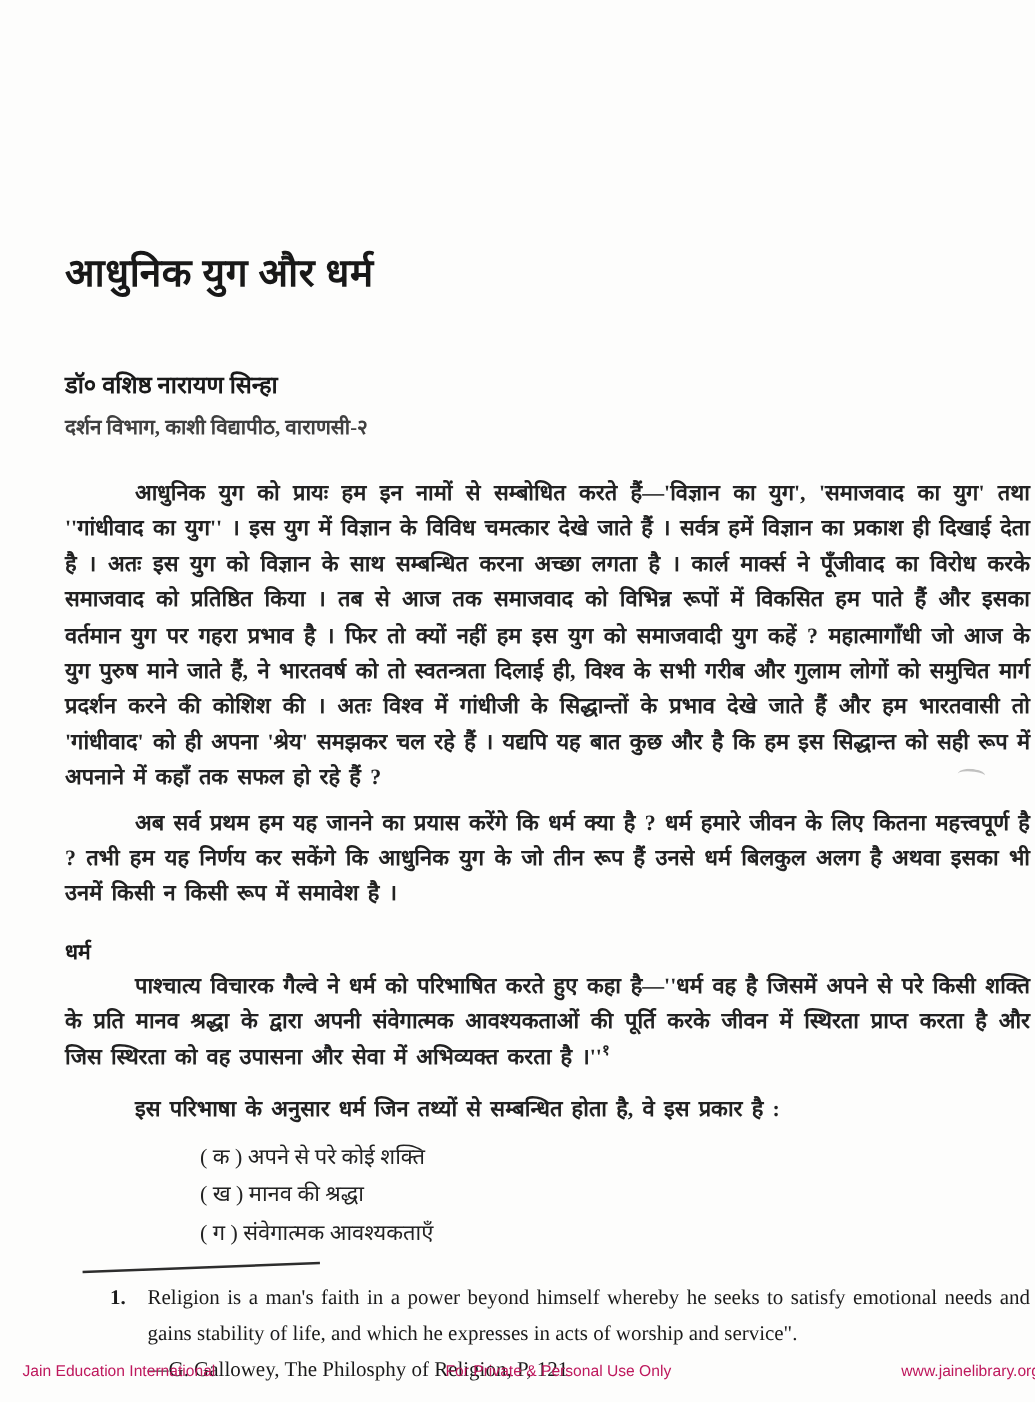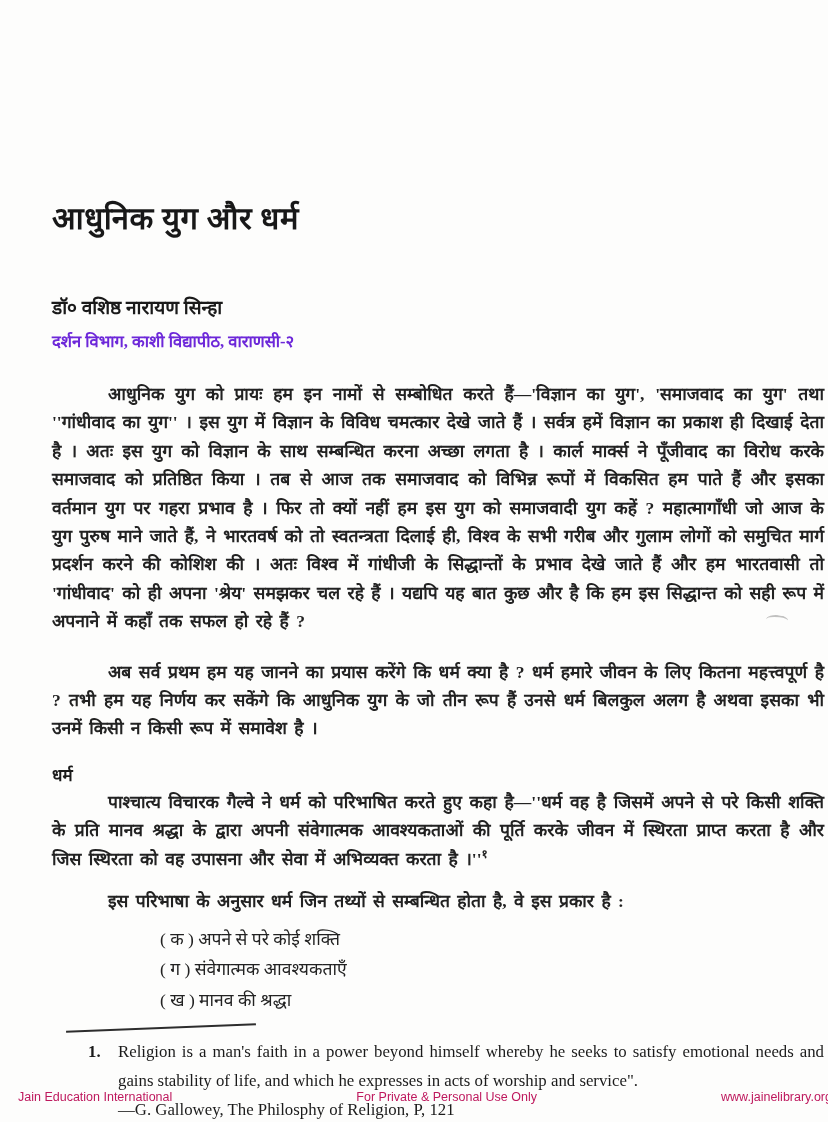--- a/index.html
+++ b/index.html
@@ -34,34 +34,34 @@
   }
   .author-name {
     font-size: 19px;
     font-weight: bold;
     color: #1a1a1a;
   }
   .author-affiliation {
     margin-top: 9px;
     font-size: 16.5px;
     font-weight: bold;
-    color: #6d28d9;
+    color: #404040;
   }
   .hindi-para {
     margin: 0;
     font-size: 17.5px;
     font-weight: bold;
     line-height: 28.4px;
     text-align: justify;
     text-indent: 56px;
     word-spacing: 3px;
     color: #222;
   }
   .para-intro   { margin-top: 28px; }
-  .para-question{ margin-top: 22px; }
+  .para-question{ margin-top: 8px; }
   .section-heading {
     margin: 0;
     margin-top: 20px;
     font-size: 17px;
     font-weight: bold;
     color: #1a1a1a;
   }
   .para-definition { margin-top: 2px; }
   .footnote-sup {
     font-size: 12px;
@@ -150,22 +150,22 @@
     <p class="hindi-para para-question">अब सर्व प्रथम हम यह जानने का प्रयास करेंगे कि धर्म क्या है ? धर्म हमारे जीवन के लिए कितना महत्त्वपूर्ण है ? तभी हम यह निर्णय कर सकेंगे कि आधुनिक युग के जो तीन रूप हैं उनसे धर्म बिलकुल अलग है अथवा इसका भी उनमें किसी न किसी रूप में समावेश है ।</p>
 
     <h2 class="section-heading">धर्म</h2>
 
     <p class="hindi-para para-definition"><span>पाश्चात्य विचारक गैल्वे ने धर्म को परिभाषित करते हुए कहा है—''धर्म वह है जिसमें अपने से परे किसी शक्ति के प्रति मानव श्रद्धा के द्वारा अपनी संवेगात्मक आवश्यकताओं की पूर्ति करके जीवन में स्थिरता प्राप्त करता है और जिस स्थिरता को वह उपासना और सेवा में अभिव्यक्त करता है ।''</span><sup class="footnote-sup">१</sup></p>
 
     <p class="hindi-para para-facts">इस परिभाषा के अनुसार धर्म जिन तथ्यों से सम्बन्धित होता है, वे इस प्रकार है :</p>
 
     <div class="fact-list">
       <div class="fact-item">( क ) अपने से परे कोई शक्ति</div>
+      <div class="fact-item">( ख ) मानव की श्रद्धा</div>
       <div class="fact-item">( ग ) संवेगात्मक आवश्यकताएँ</div>
-      <div class="fact-item">( ख ) मानव की श्रद्धा</div>
     </div>
 
     <div class="footnote-rule"></div>
 
     <div class="footnote">
       <div class="footnote-body">
         <span class="footnote-number">1.</span>
         <span class="footnote-text">Religion is a man's faith in a power beyond himself whereby he seeks to satisfy emotional needs and gains stability of life, and which he expresses in acts of worship and service".</span>
       </div>
       <div class="footnote-citation">—G. Gallowey, The Philosphy of Religion, P, 121</div>

